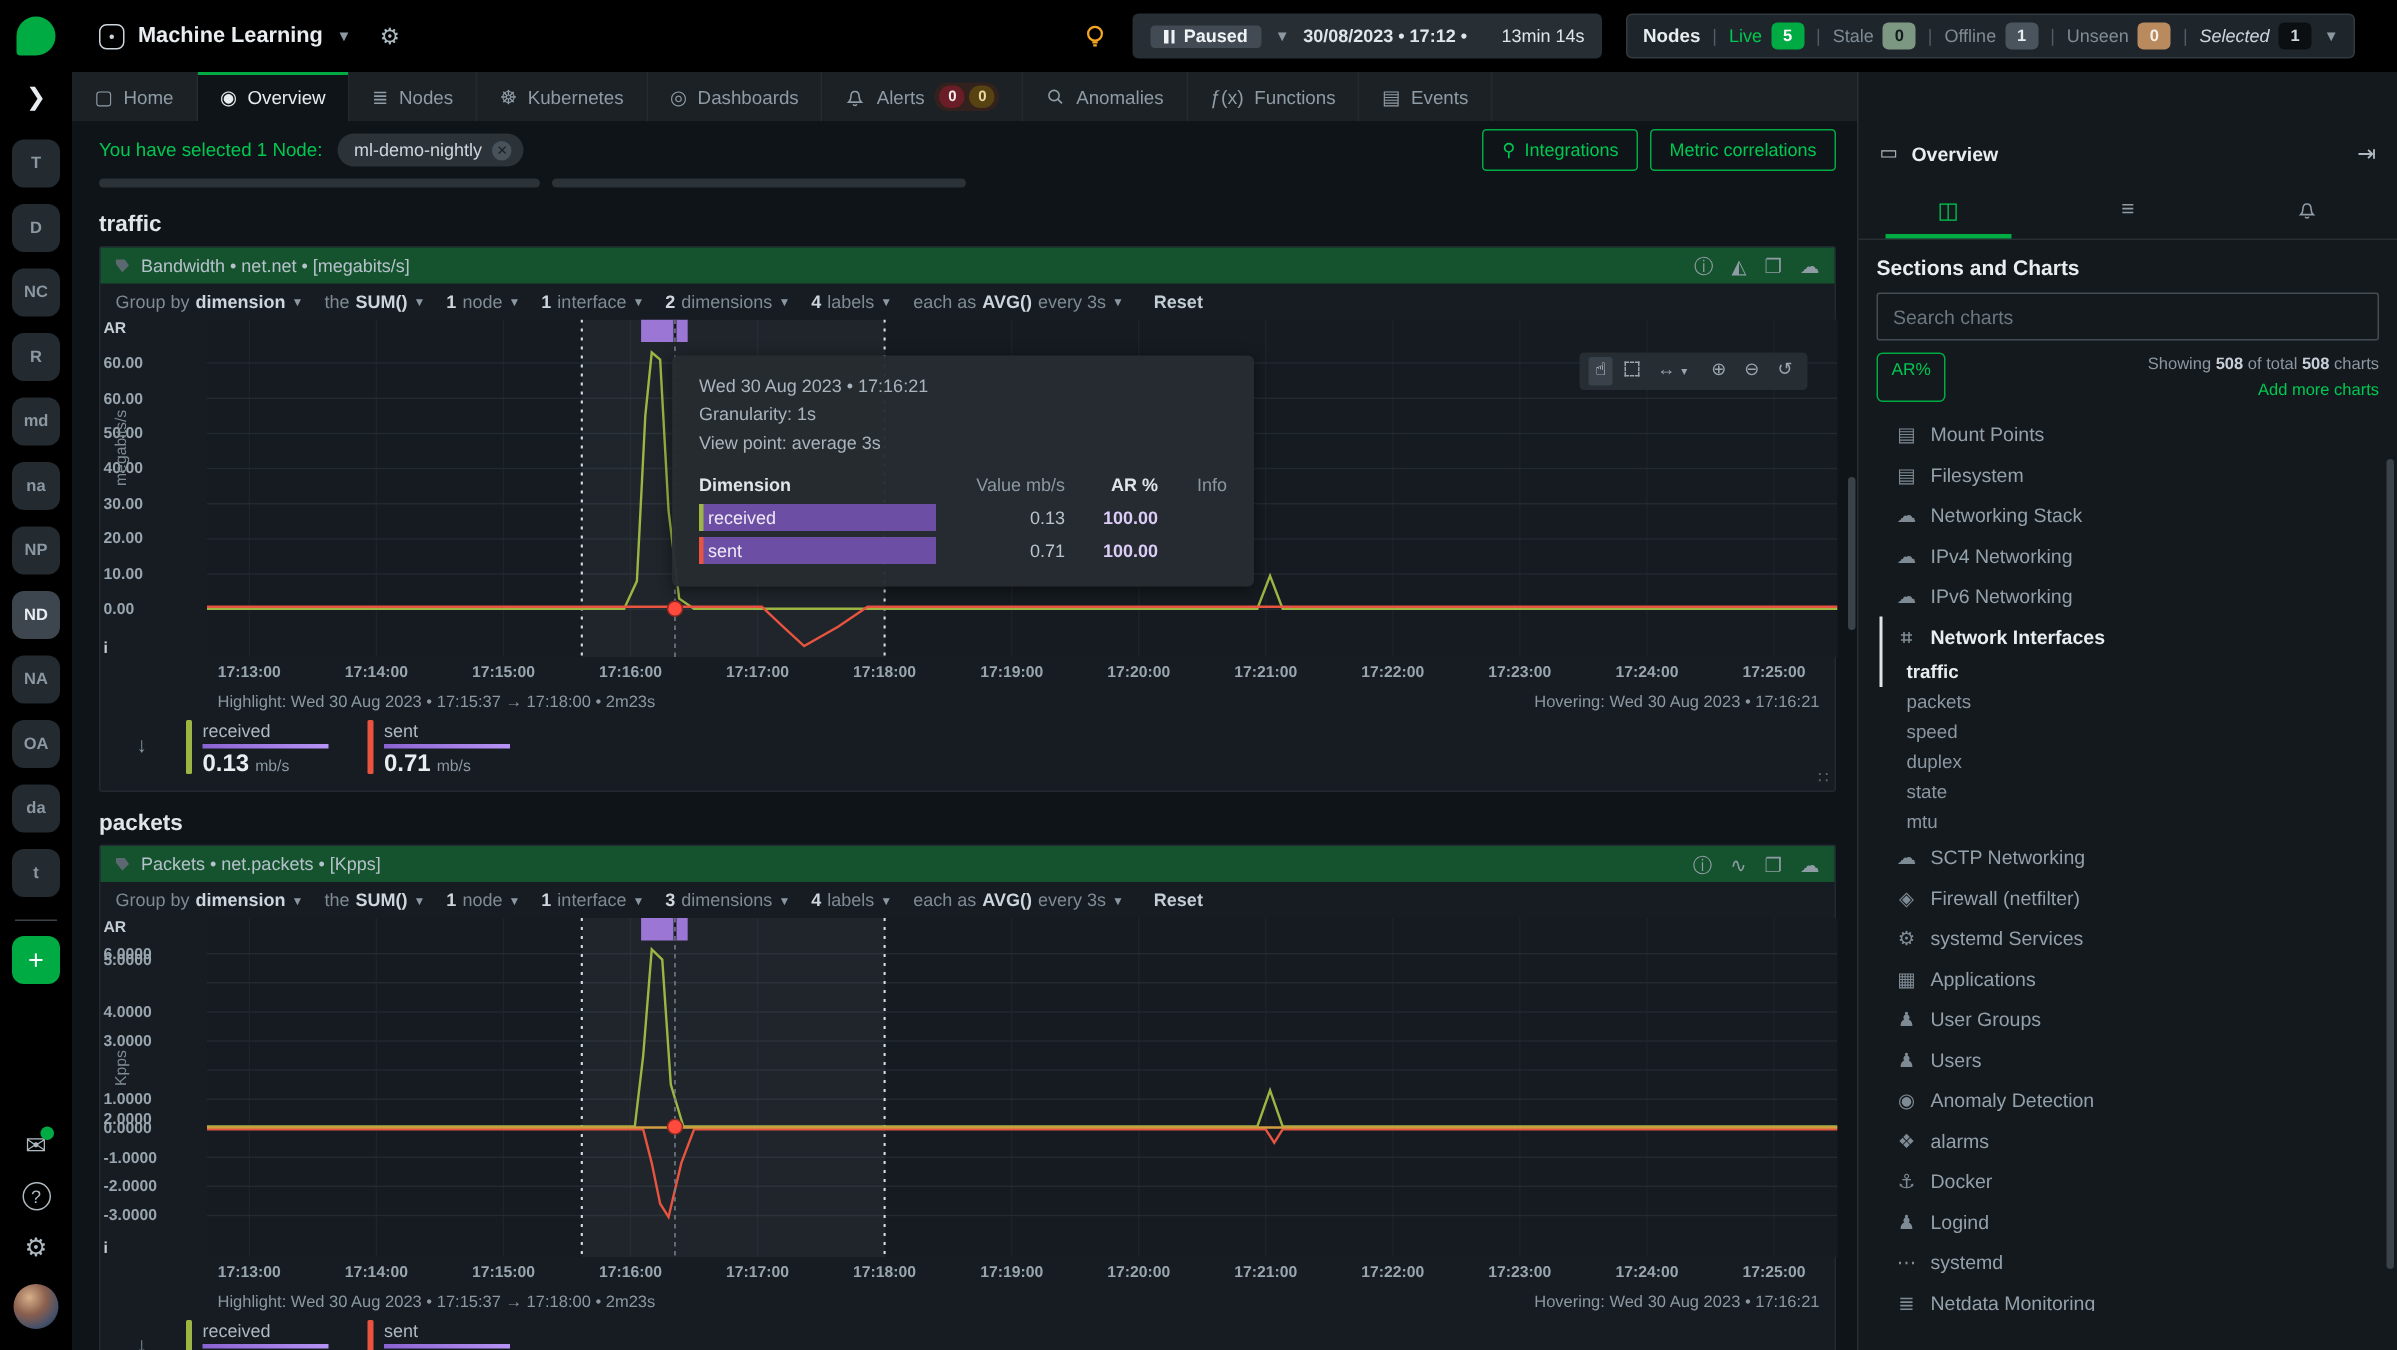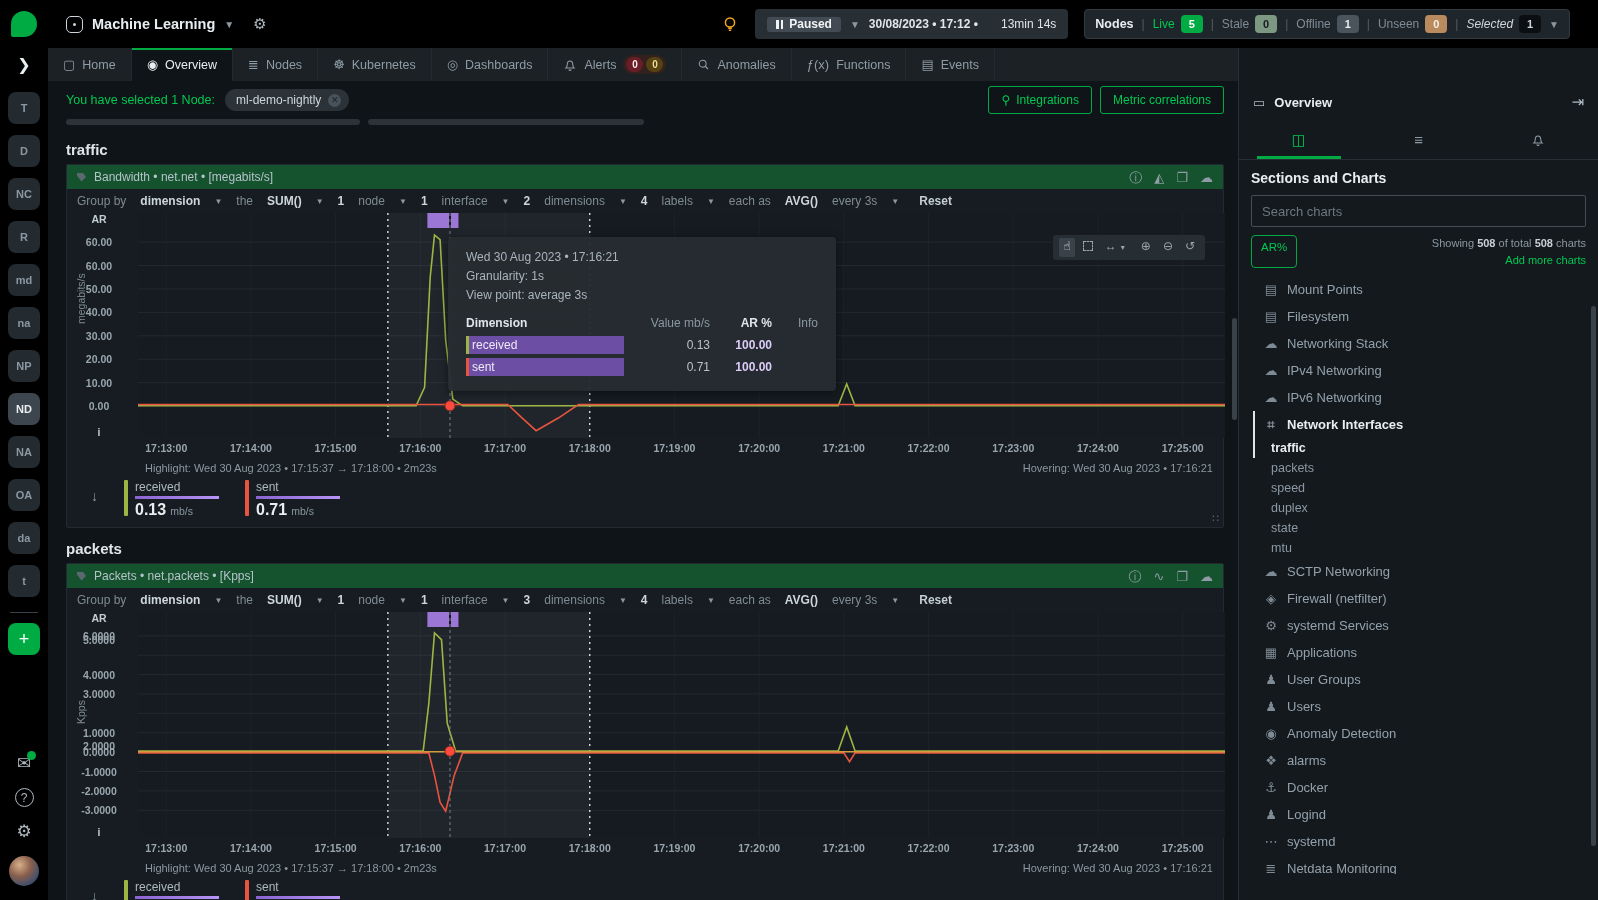--- a/index.html
+++ b/index.html
@@ -78,29 +78,29 @@
   .skel{height:6px;border-radius:3px;background:#2b3238;}
   .sec-title{font-size:15px;font-weight:bold;color:#dfe5e9;padding:12px 0 6px 18px;}
 
   .card{margin:0 14px 0 18px;width:1158px;background:#161c21;border:1px solid #222930;border-radius:2px;position:relative;}
   .card-head{height:24px;background:#14532d;display:flex;align-items:center;padding:0 10px;gap:8px;}
   .tag-icon{width:9px;height:9px;background:#5c6870;clip-path:polygon(0 0,65% 0,100% 50%,50% 100%,0 35%);}
   .card-title{font-size:12px;color:#b6c2cb;}
   .card-head-icons{margin-left:auto;display:flex;gap:12px;color:#8f9ca5;font-size:13px;}
   .card-head-icons span{cursor:pointer;line-height:1;}
   .chart-toolbar{height:24px;display:flex;align-items:center;gap:14px;padding:0 10px;font-size:12px;color:#7f8b94;}
-  .tok{display:flex;align-items:center;gap:14px;cursor:pointer;}
+  .tok{display:flex;align-items:center;gap:4px;cursor:pointer;}
   .tok b{color:#cdd6dc;font-weight:bold;}
   .tok .chev{font-size:9px;}
   .reset-btn{color:#c3cdd4;font-weight:bold;cursor:pointer;margin-left:6px;}
 
   .plot-wrap{position:relative;height:247px;}
   .plot-wrap.p2{height:248px;}
   .ycol{position:absolute;left:0;top:0;width:66px;height:100%;}
-  .ylab{position:absolute;right:4px;font-size:10.5px;font-weight:bold;color:#9aa6af;width:60px;text-align:center;}
+  .ylab{position:absolute;right:4px;font-size:10.5px;font-weight:bold;color:#9aa6af;width:60px;text-align:left;}
   .yunit{position:absolute;left:8px;top:45%;transform:rotate(-90deg);transform-origin:left top;
      font-size:10.5px;color:#7f8b94;}
   .plot{position:absolute;left:71px;top:0;background:#151b20;}
   .plot svg{display:block;}
   .xrow{position:absolute;left:71px;font-size:10.5px;font-weight:bold;color:#9aa6af;}
   .xlab{position:absolute;width:64px;text-align:center;}
   .hover-tools{position:absolute;right:18px;top:22px;background:#262d33;border-radius:3px;display:flex;
      gap:4px;padding:3px 6px;color:#9aa6af;font-size:12px;z-index:4;}
   .hover-tools span{cursor:pointer;padding:1px 4px;line-height:1.3;}
   .hover-tools .on{background:#39424a;border-radius:2px;color:#dfe5e9;}

